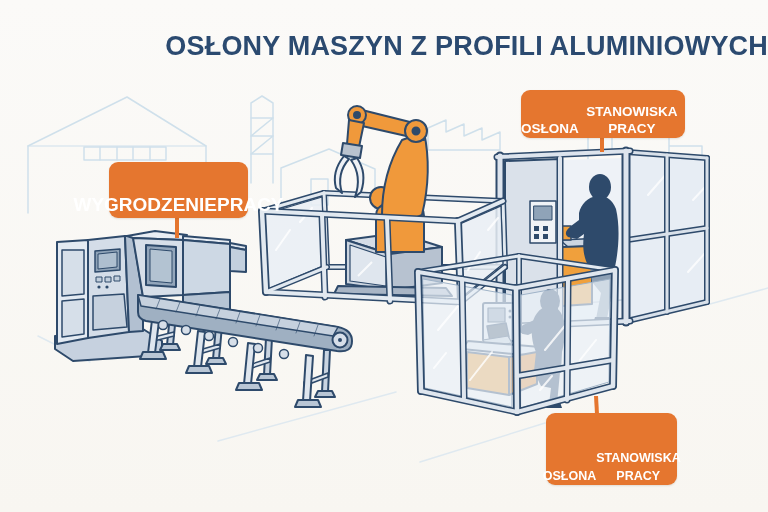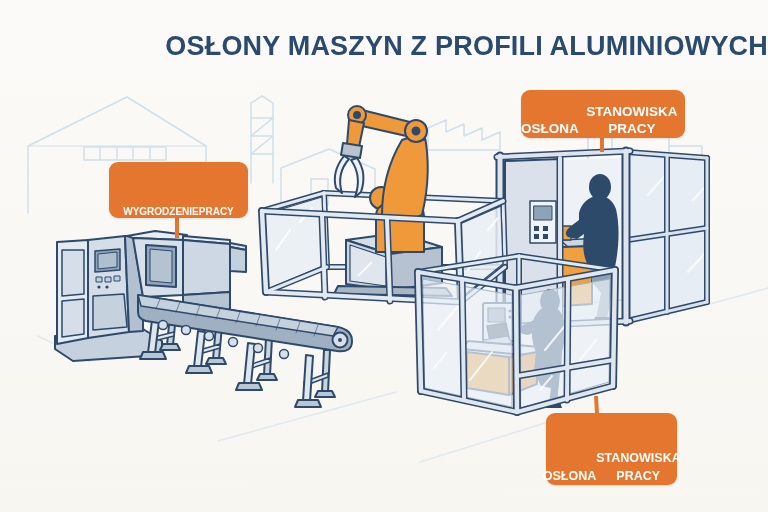--- a/index.html
+++ b/index.html
@@ -12,21 +12,21 @@
   .page-title{
     position:absolute;left:0;top:31px;width:768px;text-align:right;
     font-size:27px;font-weight:bold;color:#2b4a70;letter-spacing:.2px;
   }
   .tag{
     position:absolute;background:#e5762f;color:#ffffff;border-radius:9px;
     display:flex;flex-direction:row;align-items:flex-end;justify-content:center;
     text-align:center;font-weight:bold;box-shadow:0 1px 2px rgba(60,40,10,.12);
   }
   .tag span{display:block;}
-  .tag-machine{left:109px;top:162px;width:139px;height:56px;font-size:10px;line-height:1.3;}
+  .tag-machine{left:109px;top:162px;width:139px;height:56px;font-size:19px;line-height:1.3;}
   .tag-upper{left:521px;top:90px;width:164px;height:48px;font-size:13.5px;line-height:1.3;}
   .tag-lower{left:546px;top:413px;width:131px;height:72px;font-size:12.5px;line-height:1.4;}
 </style>
 </head>
 <body>
 
 <div class="stage">
 
 <svg width="768" height="512" viewBox="0 0 768 512">
 

